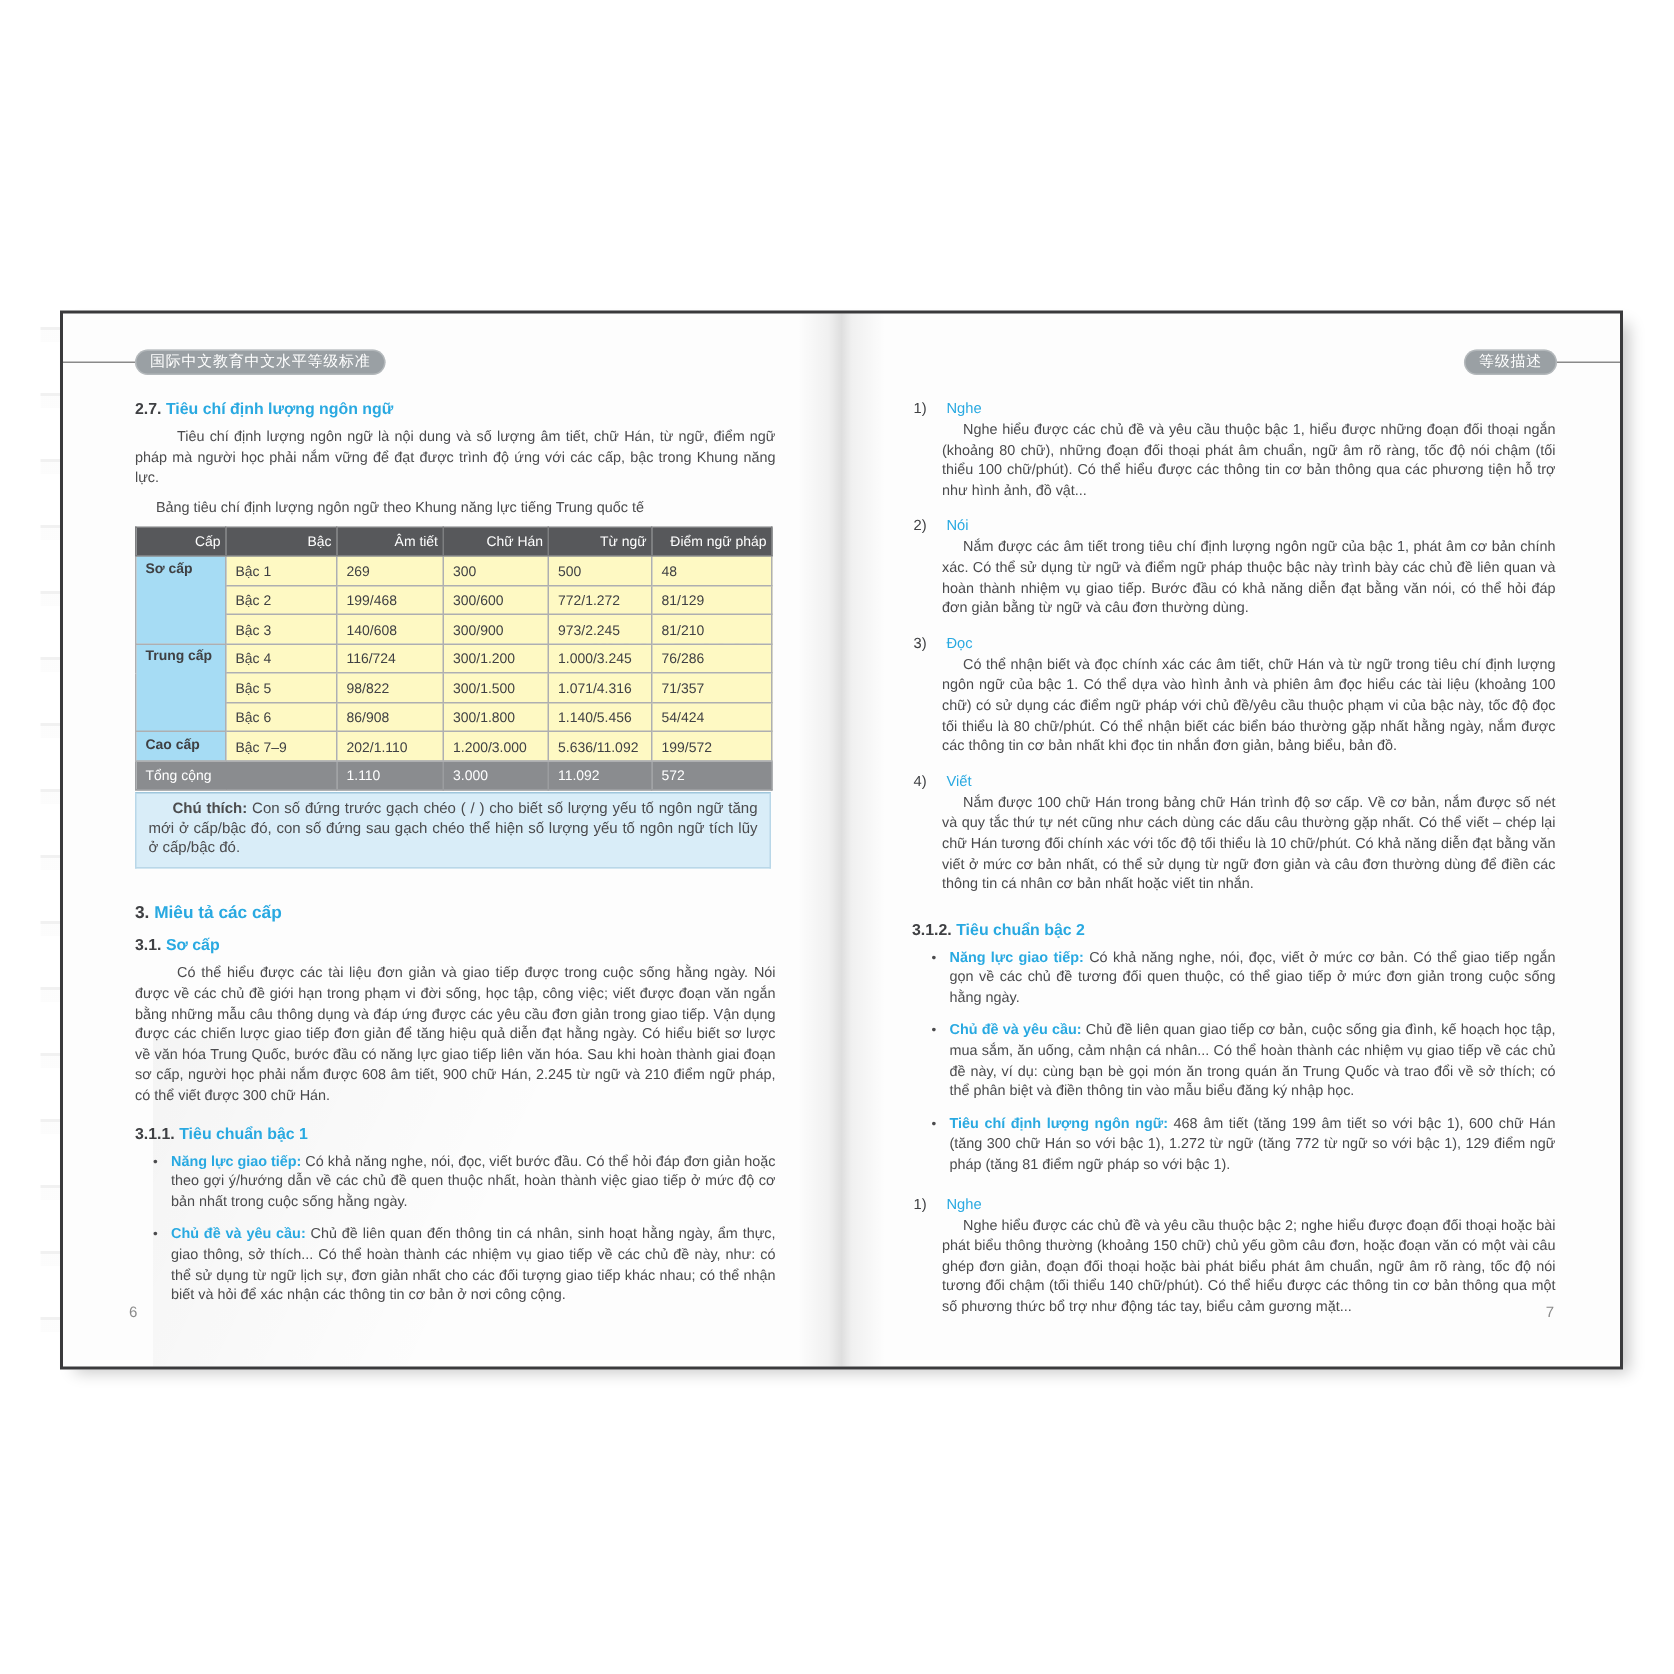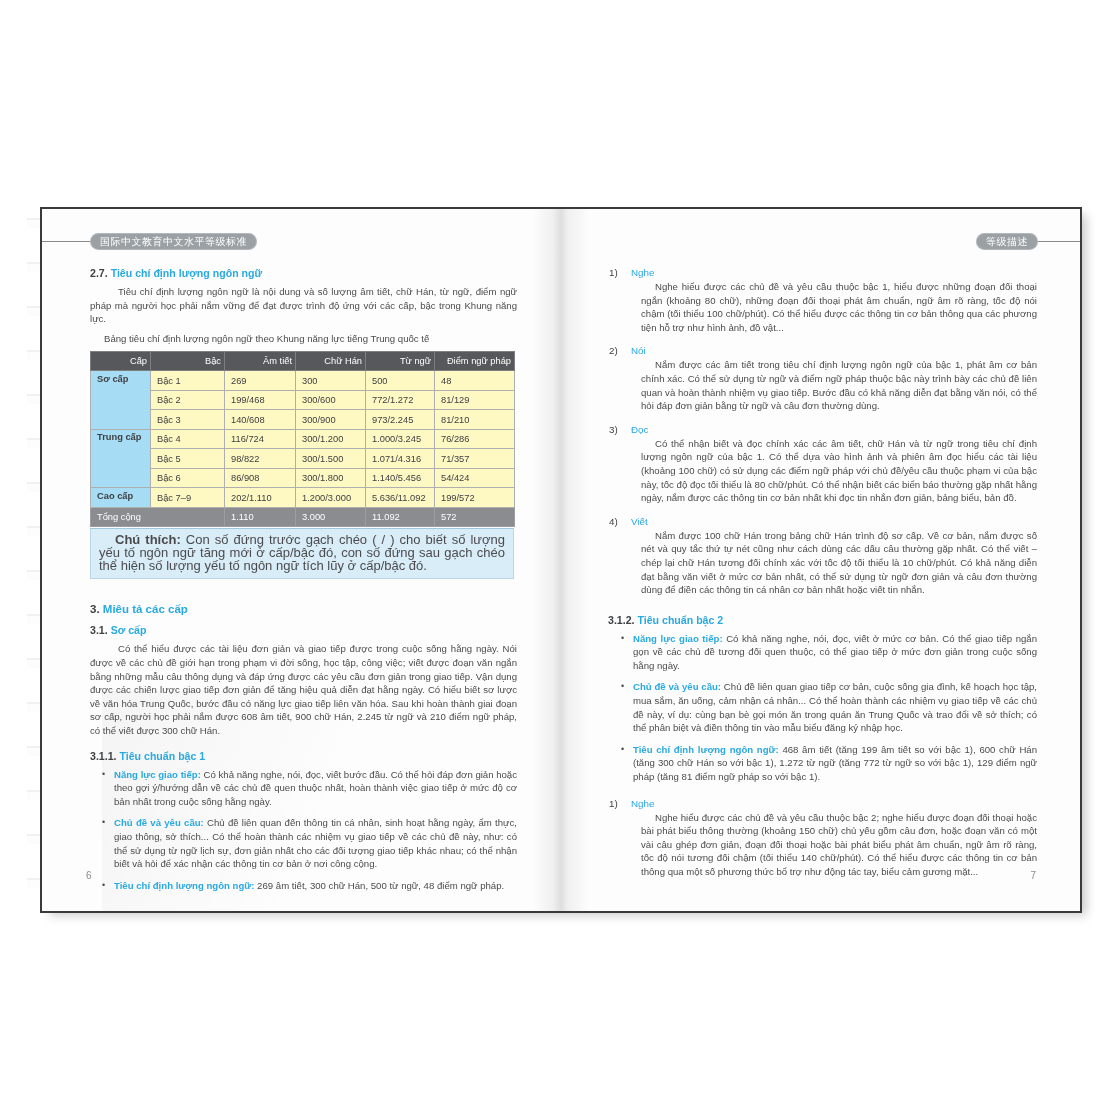--- a/index.html
+++ b/index.html
@@ -70,31 +70,31 @@
     padding:4px 3px; border:1px solid #7d7e80; text-align:right;
   }
   .qtable td {
     border:1px solid #aeafb1; padding:2.5px 6px; font-size:9.3px;
     color:#3f4043; background:#fef9c3; height:13.5px; text-align:left;
   }
   .qtable td.grp { background:#a6dcf4; font-weight:bold; vertical-align:top; }
   .qtable tr.total td { background:#8a8c8f; color:#fff; border-color:#9b9da0; }
   .note {
     width:406px; background:#d9edf8; border:1px solid #b9d7e8; border-top-color:#9fc6db;
-    padding:4px 8px 6px 8px; font-size:13px; line-height:13px; text-align:justify;
+    padding:4px 8px 6px 8px; font-size:10px; line-height:13px; text-align:justify;
     text-indent:16px; color:#4b4b4d; margin-top:1px;
   }
   
   .bullet { position:relative; padding-left:12px; margin:0 0 8px 12px; }
   .bullet::before { content:"•"; position:absolute; left:0; top:0; font-size:9px; color:#4b4b4d; }
   
   .item { margin-bottom:11px; }
   .item-head { font-size:9.8px; margin-bottom:2px; }
   .item-num { display:inline-block; width:22px; color:#3f4043; }
-  .item p { margin-left:32px; text-indent:14px; }
+  .item p { margin-left:19px; text-indent:14px; }
   .sect { margin-left:-1px; }
   
   .pgnum { position:absolute; bottom:30px; font-size:10px; color:#8a8a8a; z-index:2; }
   .pgnum.pl { left:44px; } .pgnum.pr { right:44px; }
   
   .wm { position:absolute; font-weight:bold; white-space:nowrap; pointer-events:none; z-index:1;
         font-family:"Liberation Sans","DejaVu Sans",sans-serif; }
   .wm1 { left:72px; top:158px; font-size:23px; letter-spacing:6px; color:rgba(110,110,110,0.16); }
   .wm2 { left:352px; top:206px; font-size:22px; letter-spacing:5px; color:rgba(110,110,110,0.15); }
   .wm3 { left:88px;  top:250px; font-size:18px; letter-spacing:9px; color:rgba(255,255,255,0.22); }
@@ -212,21 +212,20 @@
       <div class="h-big"><span>3.</span> <span class="blue">Miêu tả các cấp</span></div>
 
       <div class="h-mid"><span>3.1.</span> <span class="blue">Sơ cấp</span></div>
       <p class="body indent">Có thể hiểu được các tài liệu đơn giản và giao tiếp được trong cuộc sống hằng ngày. Nói được về các chủ đề giới hạn trong phạm vi đời sống, học tập, công việc; viết được đoạn văn ngắn bằng những mẫu câu thông dụng và đáp ứng được các yêu cầu đơn giản trong giao tiếp. Vận dụng được các chiến lược giao tiếp đơn giản để tăng hiệu quả diễn đạt hằng ngày. Có hiểu biết sơ lược về văn hóa Trung Quốc, bước đầu có năng lực giao tiếp liên văn hóa. Sau khi hoàn thành giai đoạn sơ cấp, người học phải nắm được 608 âm tiết, 900 chữ Hán, 2.245 từ ngữ và 210 điểm ngữ pháp, có thể viết được 300 chữ Hán.</p>
 
       <div class="sp-12"></div>
       <div class="h-mid"><span>3.1.1.</span> <span class="blue">Tiêu chuẩn bậc 1</span></div>
 
       <div class="bullet body"><span class="blue b">Năng lực giao tiếp:</span><span> Có khả năng nghe, nói, đọc, viết bước đầu. Có thể hỏi đáp đơn giản hoặc theo gợi ý/hướng dẫn về các chủ đề quen thuộc nhất, hoàn thành việc giao tiếp ở mức độ cơ bản nhất trong cuộc sống hằng ngày.</span></div>
       <div class="bullet body"><span class="blue b">Chủ đề và yêu cầu:</span><span> Chủ đề liên quan đến thông tin cá nhân, sinh hoạt hằng ngày, ẩm thực, giao thông, sở thích... Có thể hoàn thành các nhiệm vụ giao tiếp về các chủ đề này, như: có thể sử dụng từ ngữ lịch sự, đơn giản nhất cho các đối tượng giao tiếp khác nhau; có thể nhận biết và hỏi để xác nhận các thông tin cơ bản ở nơi công cộng.</span></div>
-      <div class="bullet body"><span class="blue b">Tiêu chí định lượng ngôn ngữ:</span><span> 269 âm tiết, 300 chữ Hán, 500 từ ngữ, 48 điểm ngữ pháp.</span></div>
     </div>
 
     <div class="pgnum pl">6</div>
   </div>
 
   <div class="page right">
     <div class="hdr right-hdr">
       <div class="badge">等级描述</div>
       <div class="hline" style="width:42px"></div>
     </div>

